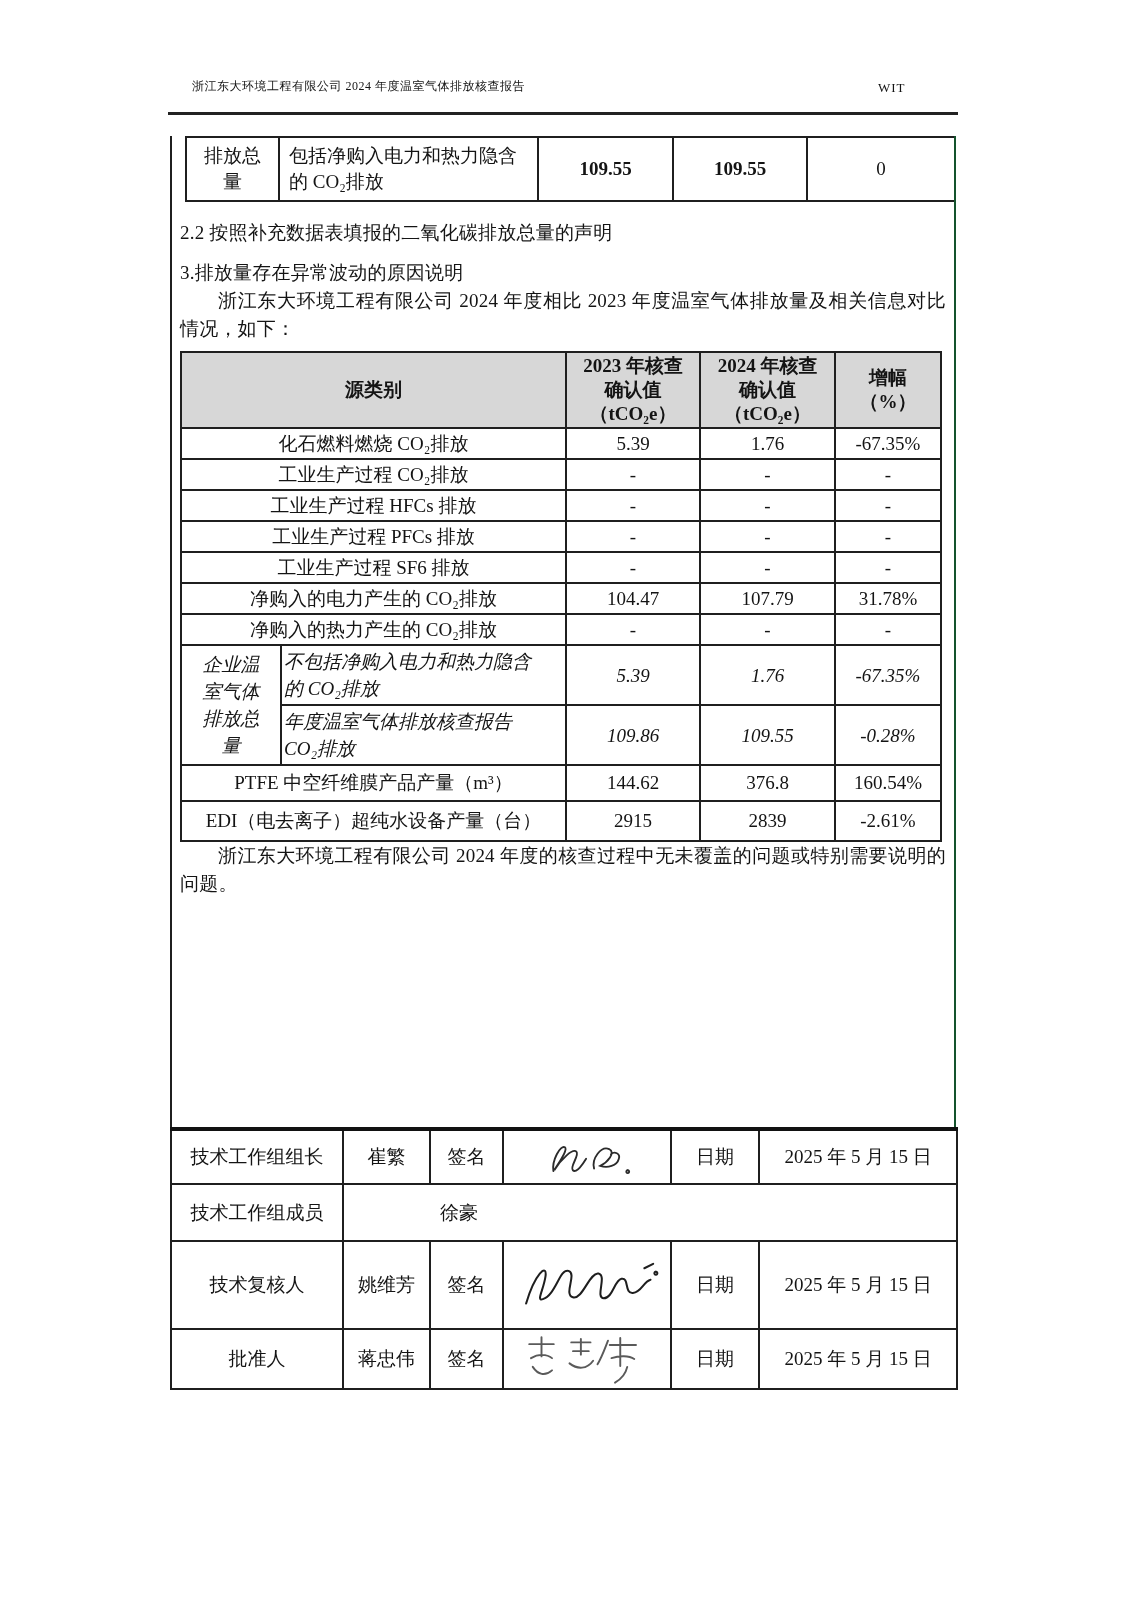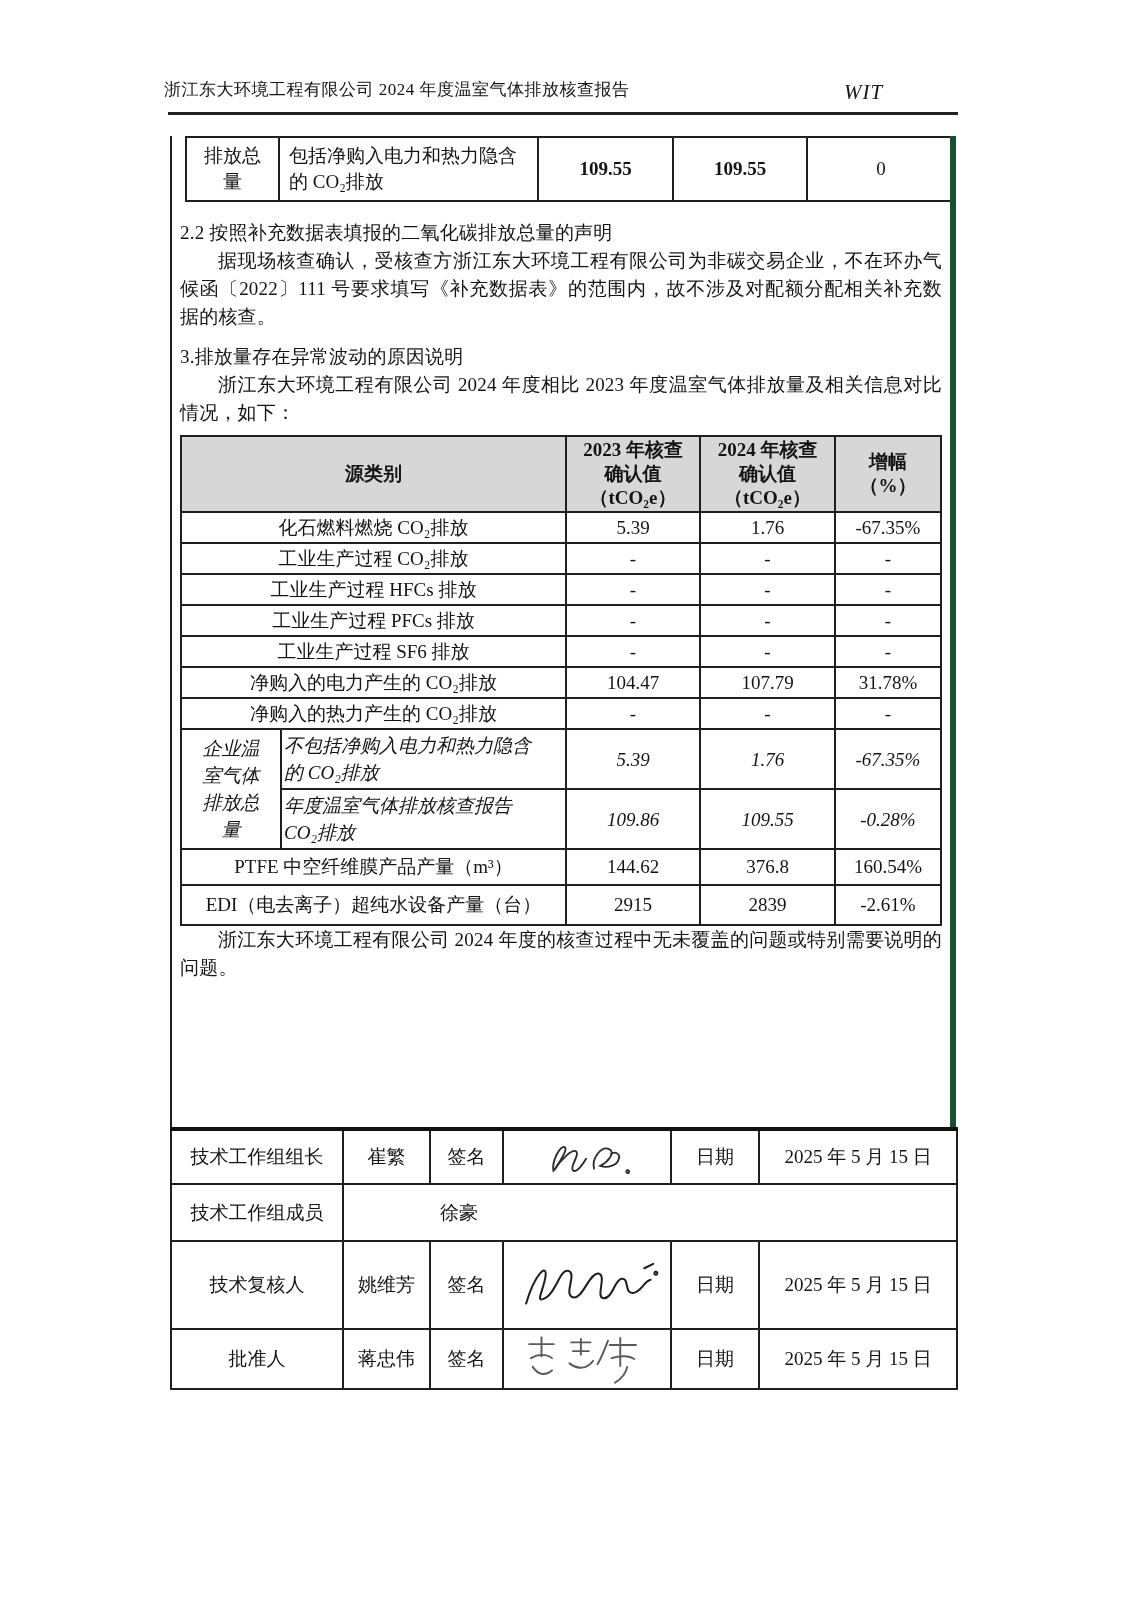--- a/index.html
+++ b/index.html
@@ -5,29 +5,29 @@
   * { margin:0; padding:0; box-sizing:border-box; }
   html,body { background:#ffffff; }
   body {
     width:1131px; height:1600px; position:relative; overflow:hidden;
     font-family:"Liberation Serif","DejaVu Serif",serif;
     color:#141414;
   }
   .page { position:absolute; inset:0; background:#fff; }
 
   
-  .hdr { position:absolute; left:164px; top:78px; width:740px;
-         font-size:17px; letter-spacing:0.5px; }
-  .hdr-mark { position:absolute; left:844px; top:80px; font-size:21px; letter-spacing:1px;font-style:italic; }
+  .hdr { position:absolute; left:192px; top:78px; width:740px;
+         font-size:12px; letter-spacing:0.5px; }
+  .hdr-mark { position:absolute; left:878px; top:80px; font-size:13px; letter-spacing:1px; }
   .hdr-rule { position:absolute; left:168px; top:112px; width:790px; height:3px; background:#222; }
 
   
   .frame {
     position:absolute; left:170px; top:136px; width:786px; height:991px;
-    border-left:2px solid #1f1f1f; border-right:6px solid #14532d;
+    border-left:2px solid #1f1f1f; border-right:2px solid #14532d;
     overflow:hidden;
   }
 
   table { border-collapse:collapse; table-layout:fixed; }
   td { border:2px solid #1f1f1f; font-size:19px; vertical-align:middle; }
   .pre { white-space:pre-line; }
   .c { text-align:center; }
   .l { text-align:left; padding-left:9px; padding-right:6px; }
   .b { font-weight:bold; }
 
@@ -88,21 +88,20 @@
         <td class="l pre">包括净购入电力和热力隐含
 的 CO₂排放</td>
         <td class="c b">109.55</td>
         <td class="c b">109.55</td>
         <td class="c">0</td>
       </tr>
     </tbody>
       </table>
 
     <p class="h1">2.2 按照补充数据表填报的二氧化碳排放总量的声明</p>
-    <p class="para">据现场核查确认，受核查方浙江东大环境工程有限公司为非碳交易企业，不在环办气候函〔2022〕111 号要求填写《补充数据表》的范围内，故不涉及对配额分配相关补充数据的核查。</p>
 
     <p class="h1 mt10" style="margin-top:12px">3.排放量存在异常波动的原因说明</p>
     <p class="para">浙江东大环境工程有限公司 2024 年度相比 2023 年度温室气体排放量及相关信息对比情况，如下：</p>
 
     <table class="cmp">
       <colgroup>
           <col style="width:100px">
           <col style="width:285px">
           <col style="width:134px">
           <col style="width:135px">

